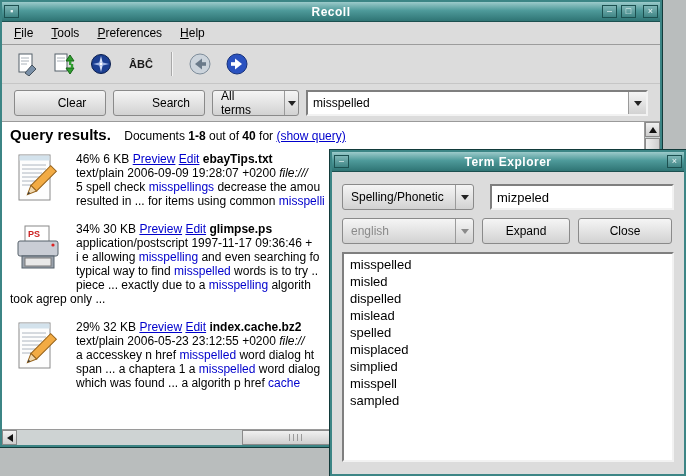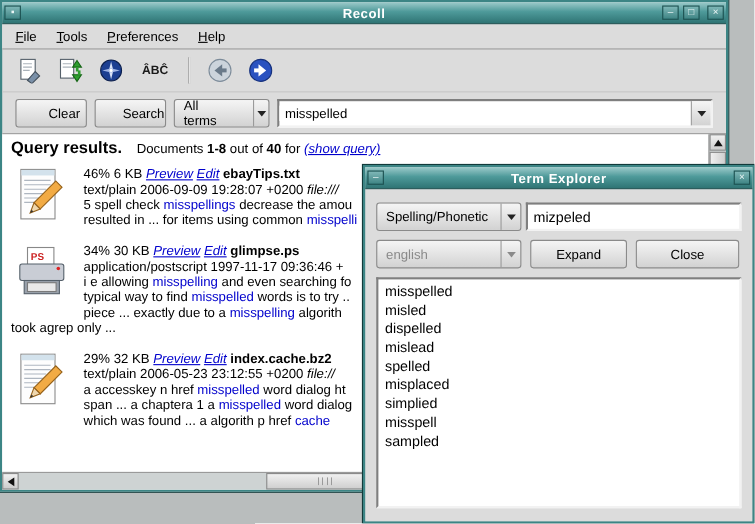--- a/index.html
+++ b/index.html
@@ -20,37 +20,37 @@
   .menubar{display:flex;height:22px;align-items:center;background:#dcdcdc;border-bottom:1px solid #9c9c9c;padding-left:3px;font-size:12px;}
   .menu-item{padding:3px 9px;}
   .toolbar{height:38px;display:flex;align-items:center;gap:7px;padding-left:10px;border-bottom:1px solid #c6c6c6;}
   .tool-btn{width:30px;height:30px;display:flex;align-items:center;justify-content:center;border-radius:3px;}
   .tool-sep{width:1px;height:24px;background:#a8a8a8;border-right:1px solid #f4f4f4;margin:0 5px;}
   .abc{font-size:11px;font-weight:bold;color:#1a1a1a;}
   .searchrow{height:38px;display:flex;align-items:center;gap:7px;padding:0 12px;}
 
   .btn{background:linear-gradient(180deg,#f5f5f5,#d2d2d2);border:1px solid #8a8a8a;border-radius:3px;
     font-size:12px;padding:5px 0;text-align:center;box-sizing:border-box;}
-  .btn-clear,.btn-search{width:65px;padding-left:24px;}
+  .btn-clear,.btn-search{width:92px;padding-left:24px;}
   .combo{position:relative;background:linear-gradient(180deg,#f5f5f5,#d2d2d2);border:1px solid #8a8a8a;border-radius:3px;
     font-size:12px;height:26px;display:flex;align-items:center;padding-left:8px;box-sizing:border-box;}
   .combo .arrow{margin-left:auto;width:17px;align-self:stretch;border-left:1px solid #9a9a9a;display:flex;align-items:center;justify-content:center;}
   .tri-down{width:0;height:0;border-left:4px solid transparent;border-right:4px solid transparent;border-top:5px solid #222;}
   .combo-allterms{width:87px;gap:28px;}
   .combo-query{flex:1;background:#fff;padding:0;border:2px solid;border-color:#7f7f7f #f2f2f2 #f2f2f2 #7f7f7f;border-radius:0;}
   .combo-query input{flex:1;border:none;outline:none;font-size:12px;padding:0 5px;background:#fff;font-family:inherit;min-width:0;}
   .combo-query .arrowbtn{width:17px;background:linear-gradient(180deg,#f5f5f5,#d2d2d2);border-left:1px solid #9a9a9a;
     display:flex;align-items:center;justify-content:center;align-self:stretch;}
 
   
   .results{position:absolute;top:119px;left:0;right:0;bottom:0;background:#fff;border-top:1px solid #9a9a9a;}
   .rcontent{position:absolute;left:0;top:0;right:16px;bottom:16px;overflow:hidden;padding:4px 6px;font-size:12px;line-height:14px;}
   .rheader{margin:2px 0 9px 2px;white-space:nowrap;}
   .qr-title{font-size:15px;font-weight:bold;margin-right:10px;}
-  .link{color:#0000cc;text-decoration:underline;cursor:pointer;font-style:italic;}
+  .link{color:#0000cc;text-decoration:underline;cursor:pointer;}
   .hl{color:#0000cc;}
   .bold{font-weight:bold;}
   .result{position:relative;margin:0 0 14px 0;min-height:56px;}
   .ricon{position:absolute;left:6px;top:2px;width:48px;height:52px;}
   .rline{margin-left:68px;white-space:nowrap;}
   .rline.tail{margin-left:2px;}
   .rmeta .url{font-style:italic;}
 
   
   .vscroll{position:absolute;right:0;top:0;bottom:16px;width:16px;background:#ced3d3;border-left:1px solid #9a9a9a;box-sizing:border-box;}
@@ -63,21 +63,21 @@
   .arr.down{border-left:4px solid transparent;border-right:4px solid transparent;border-top:6px solid #111;}
   .arr.left{border-top:4px solid transparent;border-bottom:4px solid transparent;border-right:6px solid #111;}
   .arr.right{border-top:4px solid transparent;border-bottom:4px solid transparent;border-left:6px solid #111;}
   .vthumb{position:absolute;left:0;top:16px;width:15px;height:62px;background:linear-gradient(90deg,#f0f0f0,#cfcfcf);border:1px solid #8a8a8a;box-sizing:border-box;}
   .hthumb{position:absolute;top:0;left:240px;width:108px;height:15px;background:linear-gradient(180deg,#f0f0f0,#cfcfcf);border:1px solid #8a8a8a;box-sizing:border-box;}
   .hthumb::after{content:"";position:absolute;left:50%;top:3px;bottom:3px;width:14px;margin-left:-7px;
     background:repeating-linear-gradient(90deg,#9a9a9a 0 1px,transparent 1px 4px);}
 
   
   .termexp{left:330px;top:150px;width:356px;height:326px;z-index:20;}
-  .te-row1{position:absolute;left:10px;top:32px;right:10px;display:flex;gap:4px;}
+  .te-row1{position:absolute;left:10px;top:32px;right:10px;display:flex;gap:16px;}
   .te-row2{position:absolute;left:10px;top:66px;right:10px;display:flex;gap:8px;}
   .combo-mode,.combo-lang{width:132px;flex:none;}
   .combo-lang{color:#8a8a8a;}
   .combo-lang .tri-down{border-top-color:#8a8a8a;}
   .te-input{height:26px;border:2px solid;border-color:#7f7f7f #f2f2f2 #f2f2f2 #7f7f7f;background:#fff;font-size:13px;
     padding:0 5px;font-family:inherit;flex:1;box-sizing:border-box;min-width:0;outline:none;}
   .btn-expand{width:88px;}
   .btn-close{width:94px;}
   .te-list{position:absolute;left:10px;top:100px;right:10px;bottom:12px;background:#fff;border:2px solid;
     border-color:#7f7f7f #f2f2f2 #f2f2f2 #7f7f7f;font-size:13px;overflow:hidden;padding:2px 0;box-sizing:border-box;}

